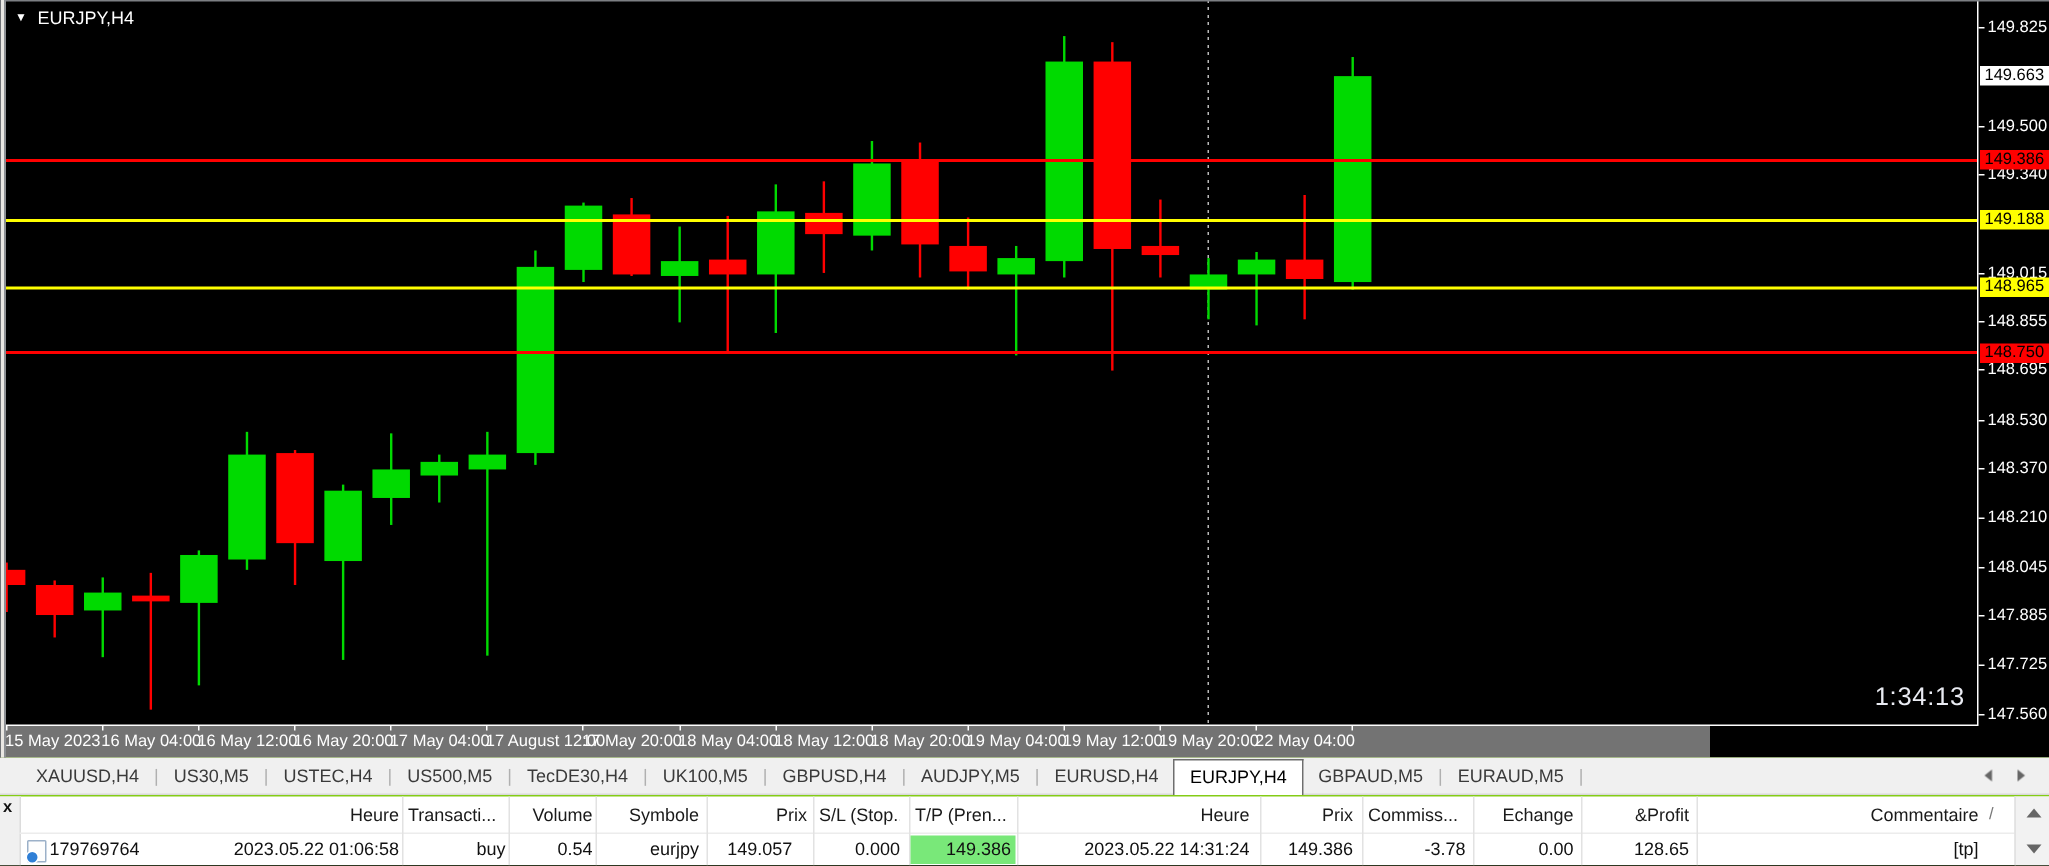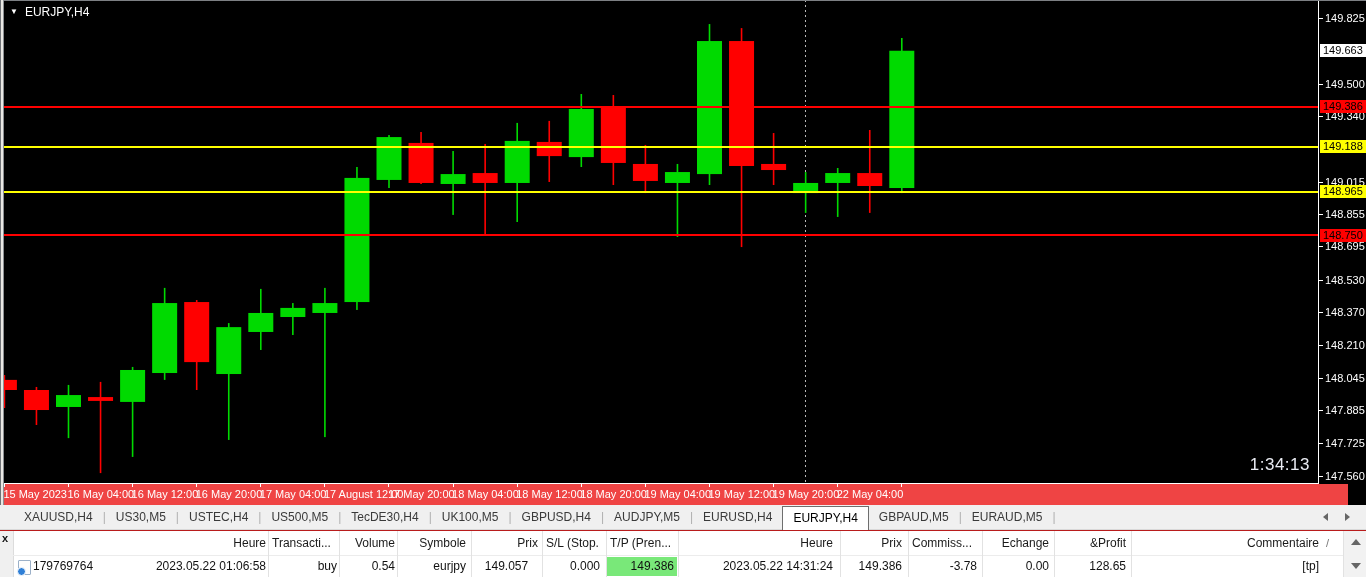--- a/index.html
+++ b/index.html
@@ -23,26 +23,26 @@
   #candles-svg{position:absolute;left:0;top:0;z-index:3;}
   .x-axis-line{left:0;top:483px;width:1318px;height:1px;background:#fff;z-index:4;}
 
   
   .price-axis{left:1318px;top:0;width:48px;height:484px;background:#000;border-left:1px solid #fff;z-index:7;}
   .ptick{left:0;top:0;width:4px;height:1px;background:#fff;}
   .plabel{left:6px;color:#fff;font-size:11px;white-space:nowrap;}
   .ptag{left:1px;width:46px;height:13px;font-size:11px;line-height:13px;padding-left:3px;color:#000;z-index:9;}
 
   
-  .time-axis{left:0;top:484px;width:1348px;height:21px;background:#ef4444;z-index:6;}
+  .time-axis{left:0;top:484px;width:1140px;height:21px;background:#737373;z-index:6;}
   .ttick{top:0;width:1px;height:3px;background:#fff;}
   .tlabel{top:4px;color:#fff;font-size:11px;white-space:nowrap;}
 
   
-  .bottom-panel{left:0;top:505px;width:1366px;height:72px;background:#b91c1c;z-index:20;}
+  .bottom-panel{left:0;top:505px;width:1366px;height:72px;background:#84cc16;z-index:20;}
   .tab-bar{left:0;top:0;width:1366px;height:25px;background:#f0f0f0;border-bottom:1px solid #d9d9d9;
            display:flex;align-items:center;padding-left:14px;box-sizing:border-box;}
   .tab{font-size:12px;color:#3a3a3a;padding:0 10px;height:25px;line-height:25px;cursor:default;white-space:nowrap;}
   .tab.active{background:#fff;color:#000;border:1px solid #6e6e6e;border-bottom:none;height:23px;line-height:23px;margin-top:1px;}
   .tab-sep{color:#b0b0b0;font-size:12px;}
   .tab-scroll{top:8px;width:0;height:0;border-top:4px solid transparent;border-bottom:4px solid transparent;}
   .tab-scroll.left{border-right:5px solid #666;}
   .tab-scroll.right{border-left:5px solid #666;}
 
   

